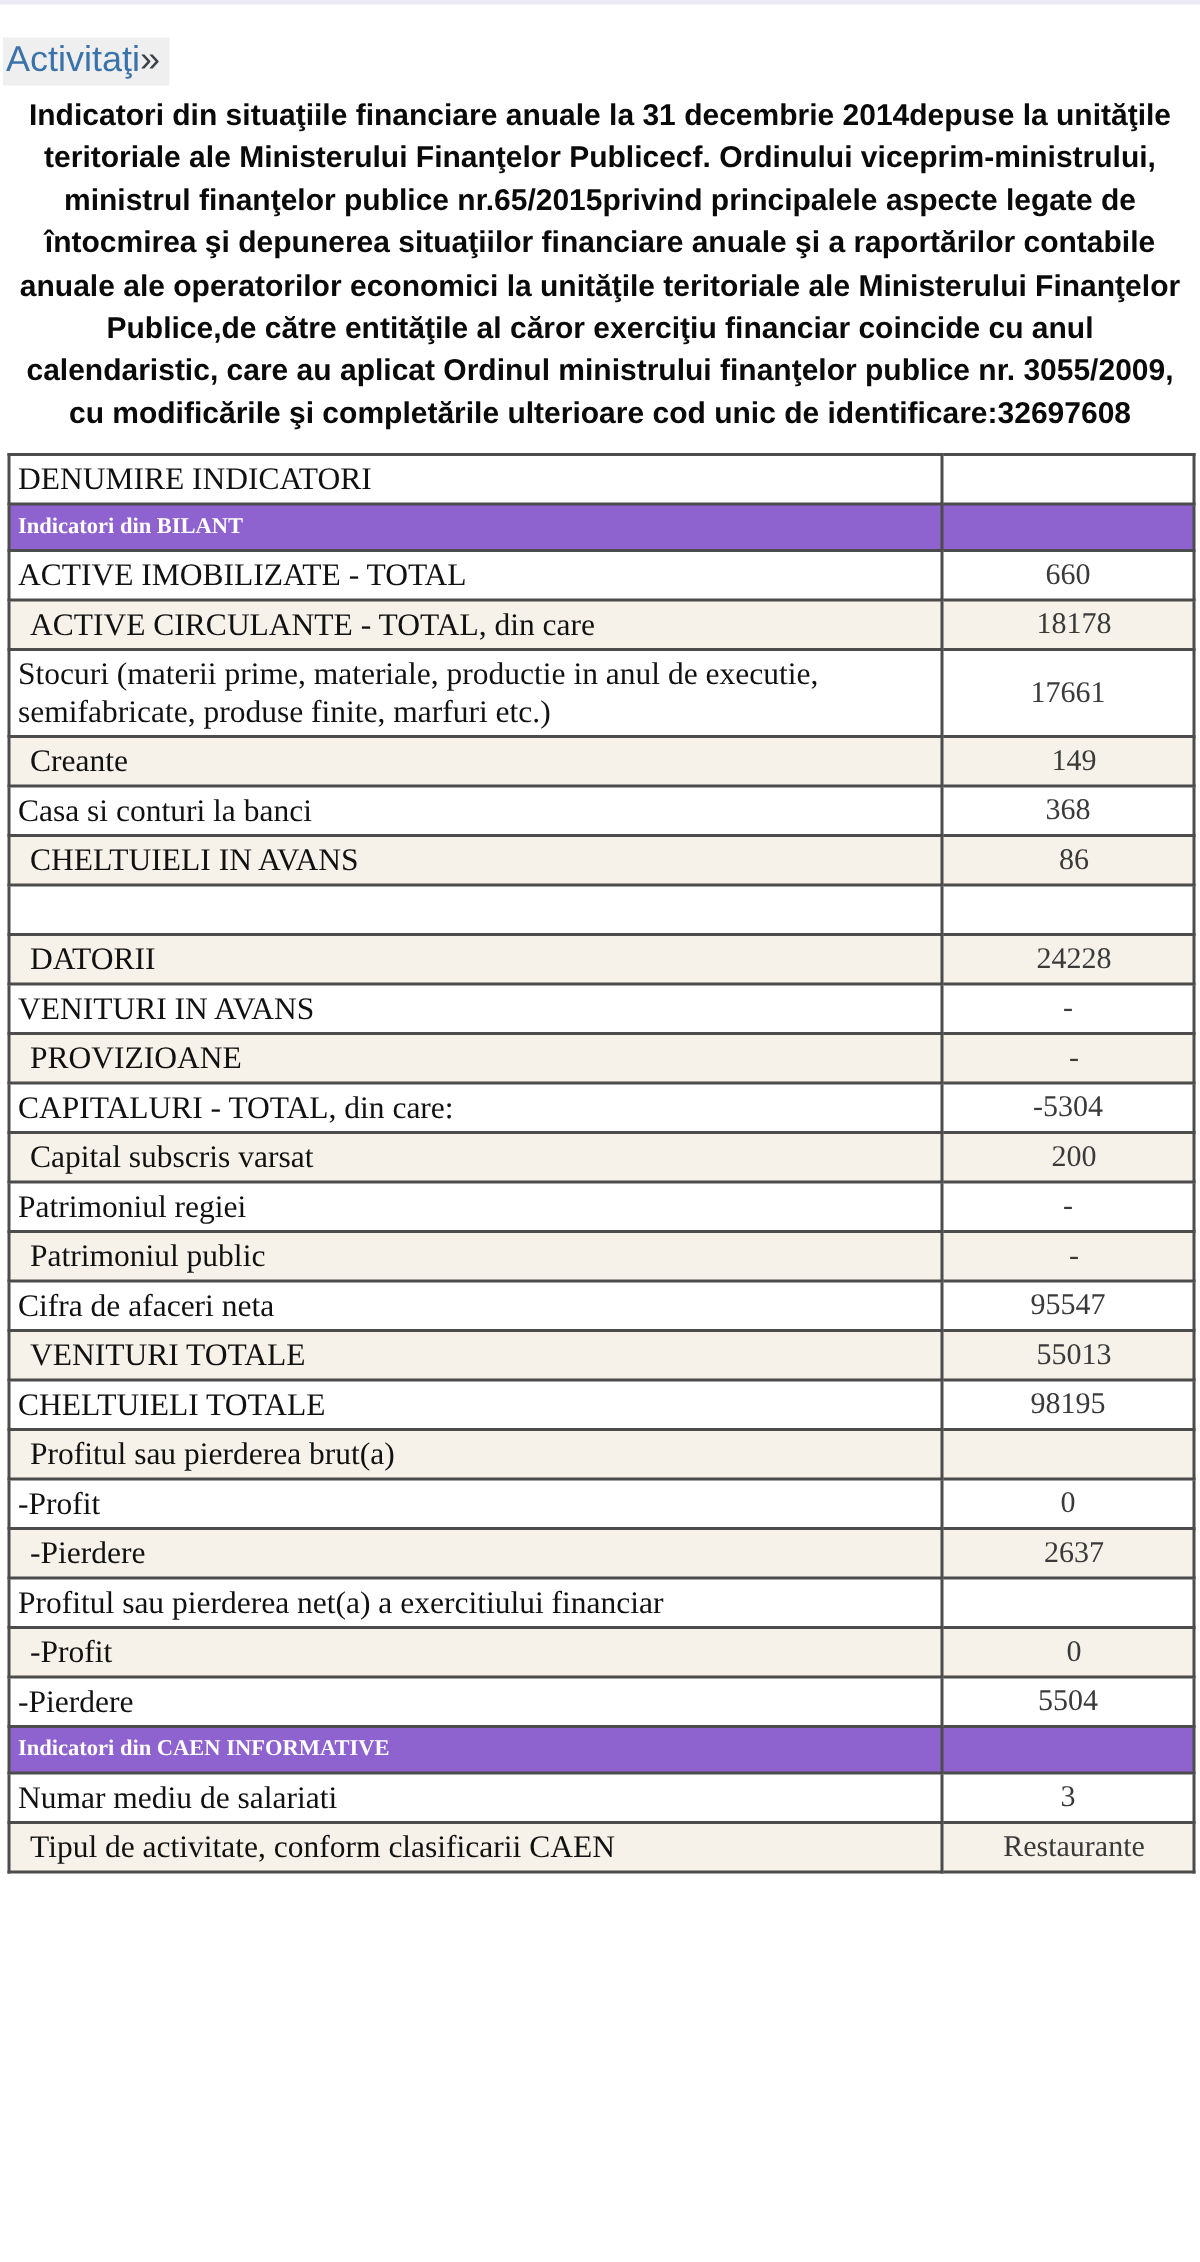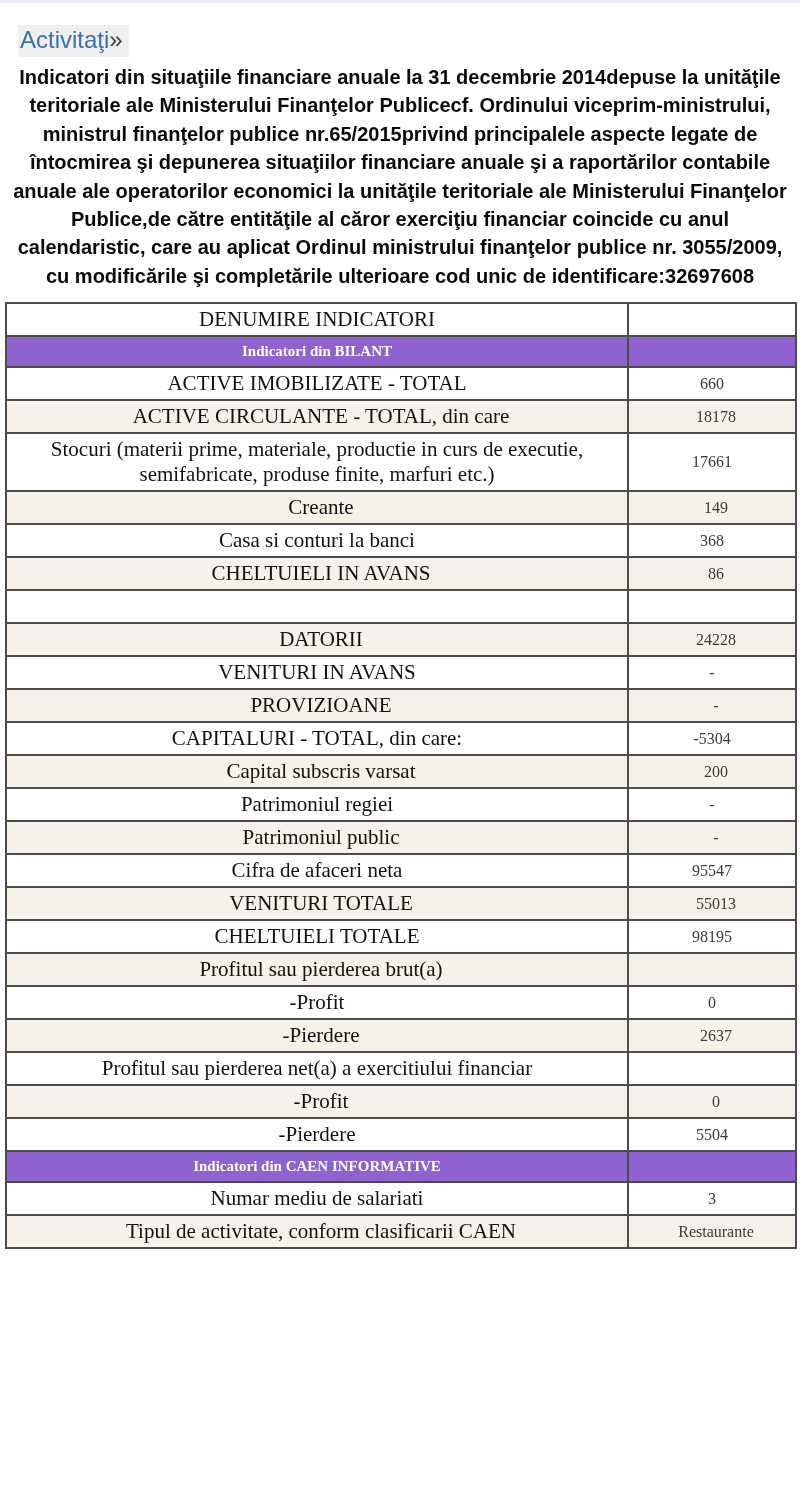--- a/index.html
+++ b/index.html
@@ -17,21 +17,21 @@
     font-family:"Liberation Sans", sans-serif;
     color:#000;
   }
   .top-strip{
     height:3px;
     background:#eceaf4;
     width:100%;
   }
   .breadcrumb{
     margin:22px 16px 0 0;
-    padding-left:18px;
+    padding-left:2px;
   }
   .breadcrumb a{
     display:inline-block;
     font-size:24px;
     text-decoration:none;
     color:var(--link);
     background:#f0efef;
     padding:1px 6px 3px 2px;
     cursor:pointer;
   }
@@ -58,25 +58,25 @@
   table.indicators td{
     border:2px solid var(--border);
     padding:3px 5px;
     height:33px;
     vertical-align:middle;
   }
   td.label{
     width:622px;
     font-size:21px;
     color:#111;
-    text-align:center;
+    text-align:left;
   }
   td.value{
     width:168px;
-    font-size:16px;
+    font-size:20px;
     color:#3a3a3a;
     text-align:center;
   }
   td.label:empty::after, td.value:empty::after{content:"\00a0";}
   tr.stripe td{background:var(--stripe);padding-left:13px;}
   tr.section td{
     background:var(--accent);
     color:var(--accent-text);
     font-weight:700;
     font-size:15px;
@@ -106,21 +106,21 @@
       </tr>
       <tr class="">
         <td class="label">ACTIVE IMOBILIZATE - TOTAL</td>
         <td class="value">660</td>
       </tr>
       <tr class="stripe">
         <td class="label">ACTIVE CIRCULANTE - TOTAL, din care</td>
         <td class="value">18178</td>
       </tr>
       <tr class="">
-        <td class="label">Stocuri (materii prime, materiale, productie in curs de executie, semifabricate, produse finite, marfuri etc.)</td>
+        <td class="label">Stocuri (materii prime, materiale, productie in anul de executie, semifabricate, produse finite, marfuri etc.)</td>
         <td class="value">17661</td>
       </tr>
       <tr class="stripe">
         <td class="label">Creante</td>
         <td class="value">149</td>
       </tr>
       <tr class="">
         <td class="label">Casa si conturi la banci</td>
         <td class="value">368</td>
       </tr>

